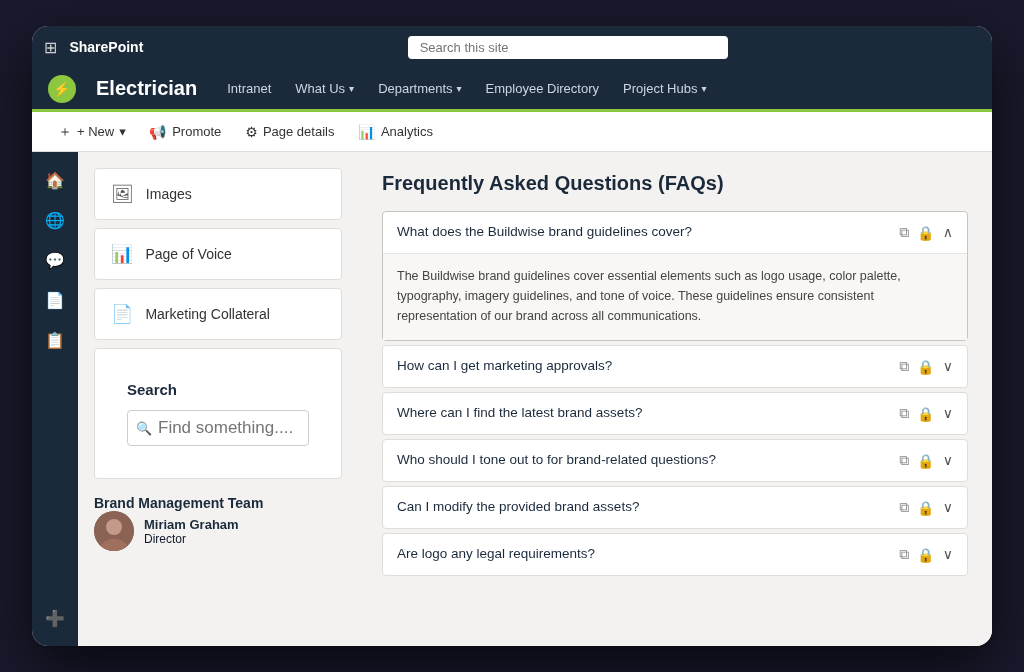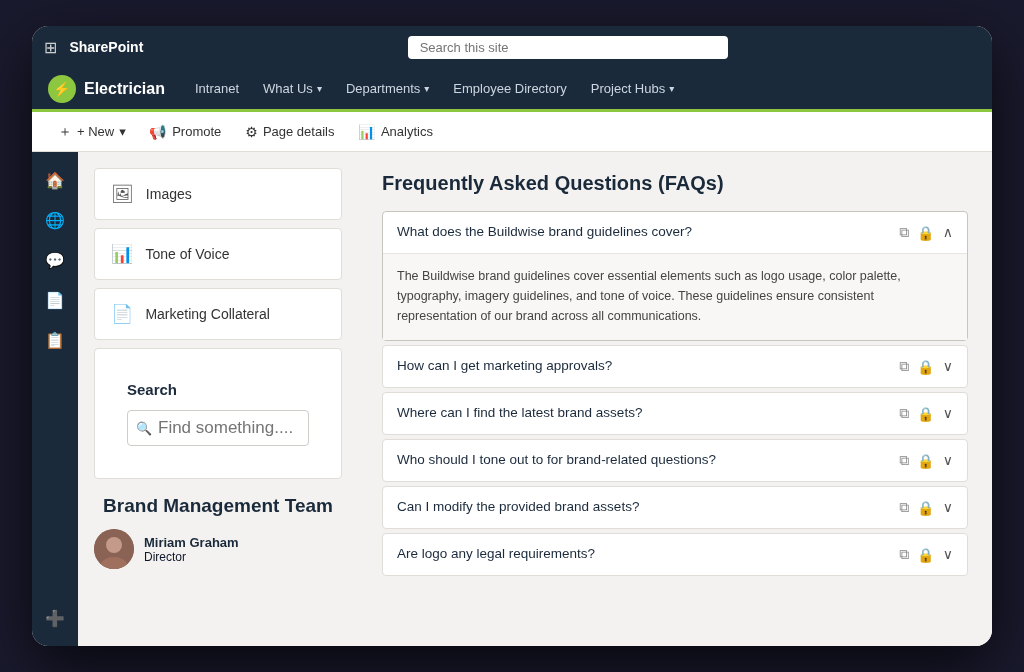--- a/index.html
+++ b/index.html
@@ -88,22 +88,23 @@
       border-radius: 50%;
       display: flex;
       align-items: center;
       justify-content: center;
       color: #1b2a3b;
       font-weight: 900;
       font-size: 14px;
     }
     .brand-name {
       color: white;
-      font-size: 16px;
+      font-size: 20px;
       font-weight: 700;
+      margin-left: 12px;
     }
     .nav-item {
       color: #ccd6e0;
       font-size: 13px;
       padding: 6px 10px;
       cursor: pointer;
       display: flex;
       align-items: center;
       gap: 4px;
       white-space: nowrap;
@@ -227,25 +228,23 @@
     .search-input-wrap .search-icon {
       position: absolute;
       left: 9px;
       top: 50%;
       transform: translateY(-50%);
       color: #999;
       font-size: 13px;
     }
 
     .team-section-title {
-      font-size: 19px;
+      font-size: 14px;
       font-weight: 700;
       color: #1b2a3b;
-      margin-bottom: 12px;
-      text-align: center;
     }
     .team-member {
       display: flex;
       align-items: center;
       gap: 10px;
     }
     .avatar {
       width: 40px;
       height: 40px;
       border-radius: 50%;
@@ -393,21 +392,21 @@
         <div class="sp-icon sp-icon-bottom">➕</div>
       </div>
 
       <div class="left-panel">
         <div class="nav-card">
           <span class="card-icon">🖼</span>
           <span>Images</span>
         </div>
         <div class="nav-card">
           <span class="card-icon">📊</span>
-          <span>Tone of Voice</span>
+          <span>Page of Voice</span>
         </div>
         <div class="nav-card">
           <span class="card-icon">📄</span>
           <span>Marketing Collateral</span>
         </div>
 
         <div class="search-widget">
           <div class="search-widget-title">Search</div>
           <div class="search-input-wrap">
             <span class="search-icon">🔍</span>

